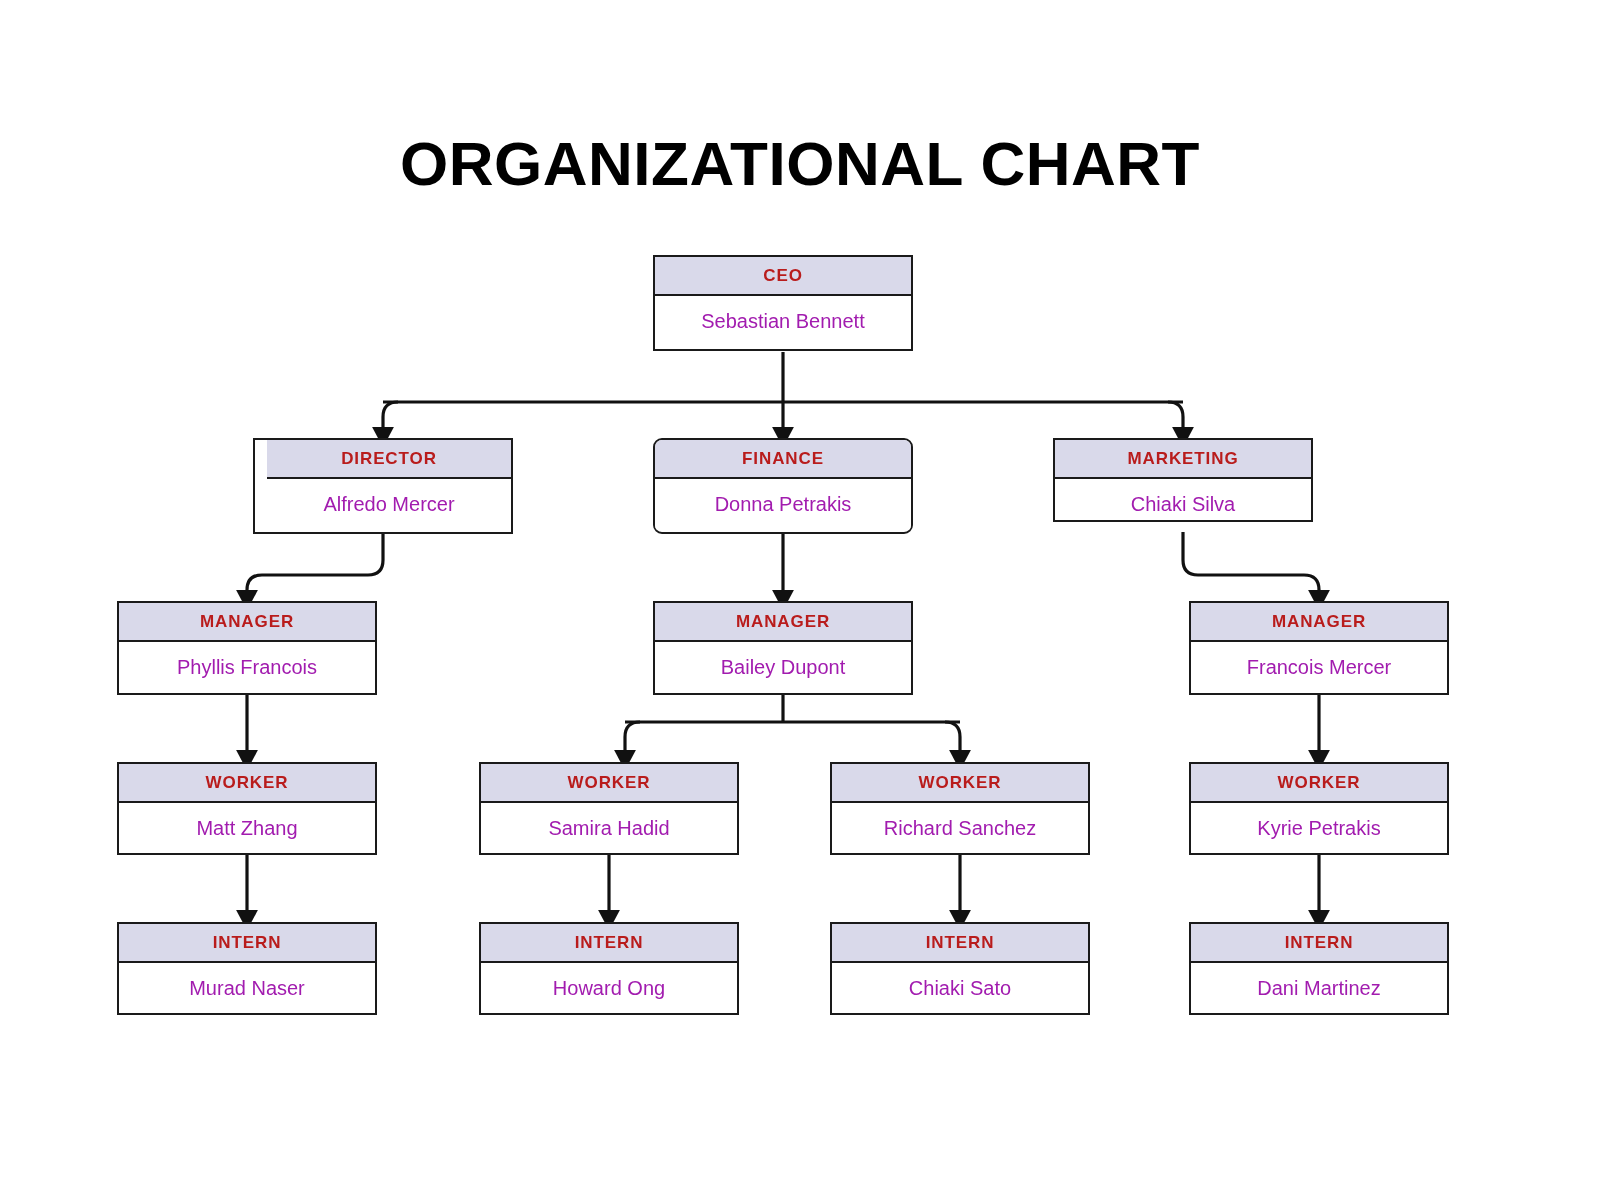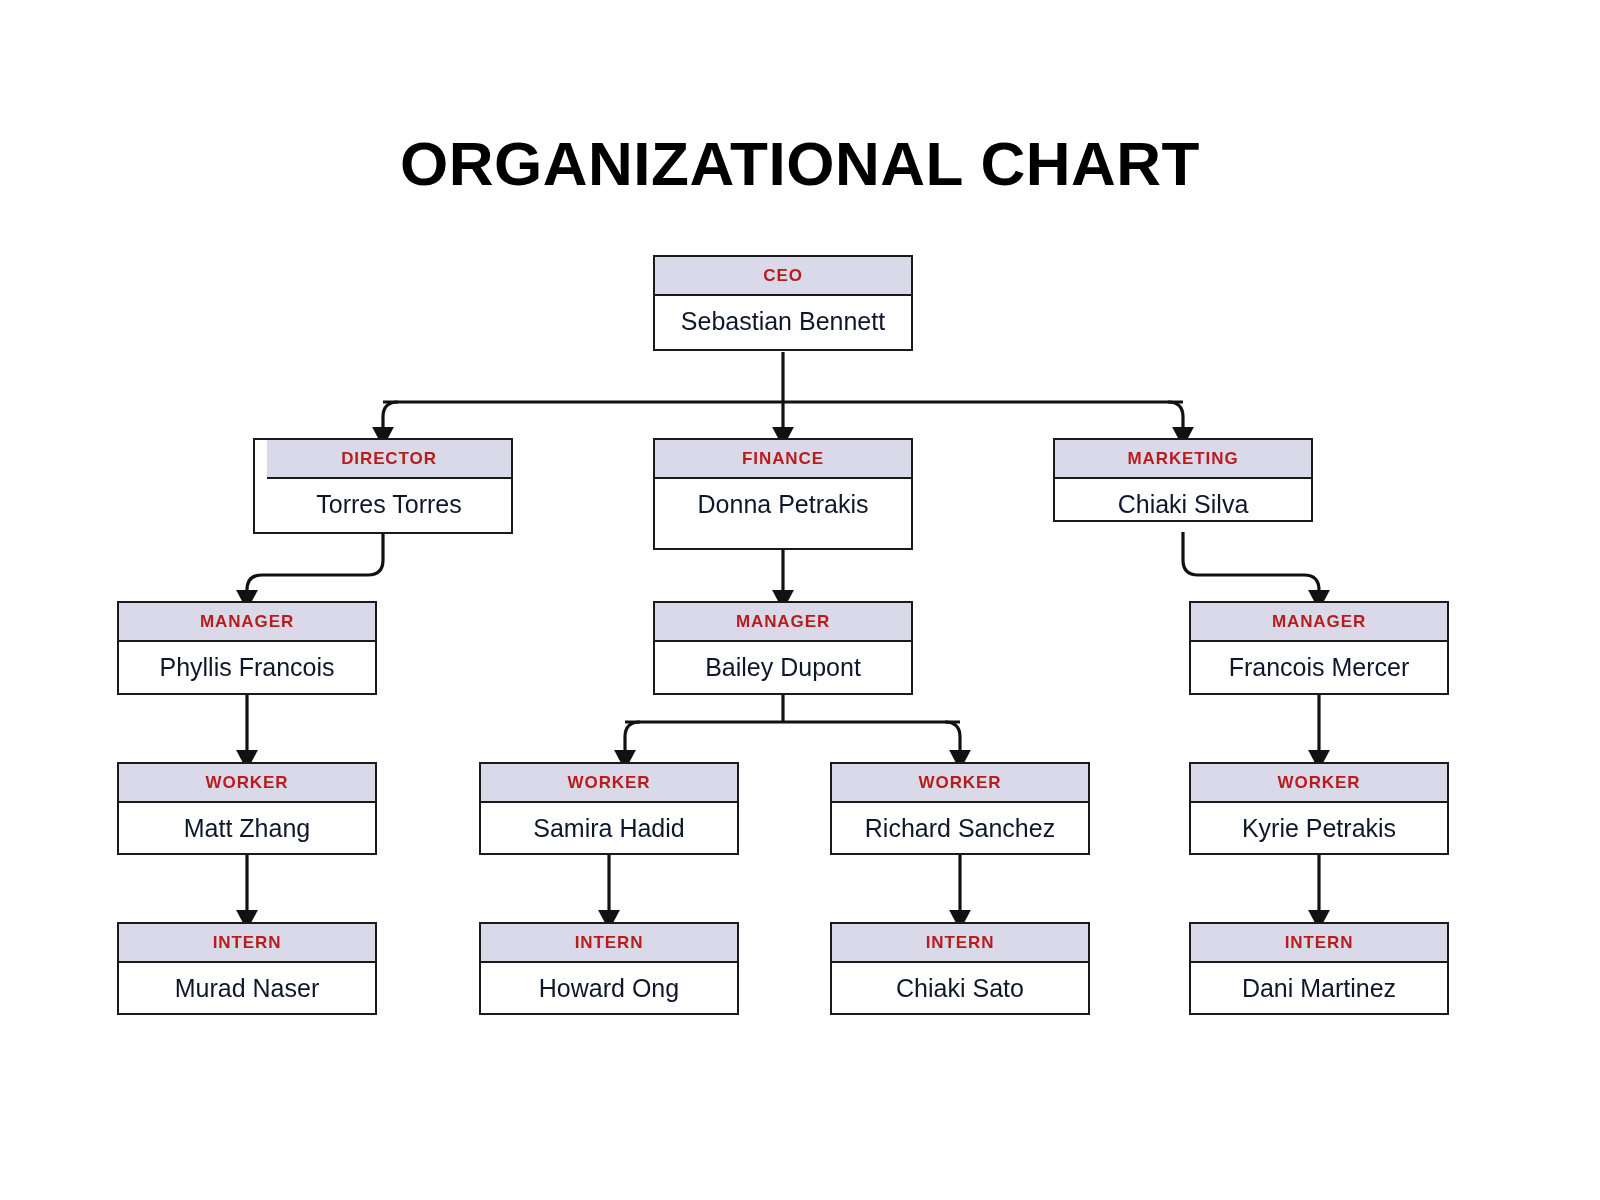--- a/index.html
+++ b/index.html
@@ -61,23 +61,23 @@
     letter-spacing: 0.9px;
     color: #b91c1c;
     text-transform: uppercase;
   }
   .node-body {
     box-sizing: border-box;
     height: 51px;
     display: flex;
     align-items: center;
     justify-content: center;
-    font-size: 25px;
+    font-size: 20px;
     font-weight: 400;
-    color: #0f172a;
+    color: #a21caf;
     background: #ffffff;
   }
 </style>
 </head>
 <body>
 
 <div id="canvas">
 
   <div id="page-title">ORGANIZATIONAL CHART</div>
 
@@ -119,24 +119,24 @@
     </g>
   </svg>
 
   <div class="node" style="left:653px; top:255px; width:260px; height:96px;">
     <div class="node-header">CEO</div>
     <div class="node-body">Sebastian Bennett</div>
   </div>
 
   <div class="node" style="left:253px; top:438px; width:260px; height:96px;padding-left:12px;">
     <div class="node-header">DIRECTOR</div>
-    <div class="node-body">Torres Torres</div>
+    <div class="node-body">Alfredo Mercer</div>
   </div>
 
-  <div class="node" style="left:653px; top:438px; width:260px; height:112px;">
+  <div class="node" style="left:653px; top:438px; width:260px; height:96px;border-radius:9px;">
     <div class="node-header">FINANCE</div>
     <div class="node-body">Donna Petrakis</div>
   </div>
 
   <div class="node" style="left:1053px; top:438px; width:260px; height:84px;">
     <div class="node-header">MARKETING</div>
     <div class="node-body">Chiaki Silva</div>
   </div>
 
   <div class="node" style="left:117px; top:601px; width:260px; height:94px;">

